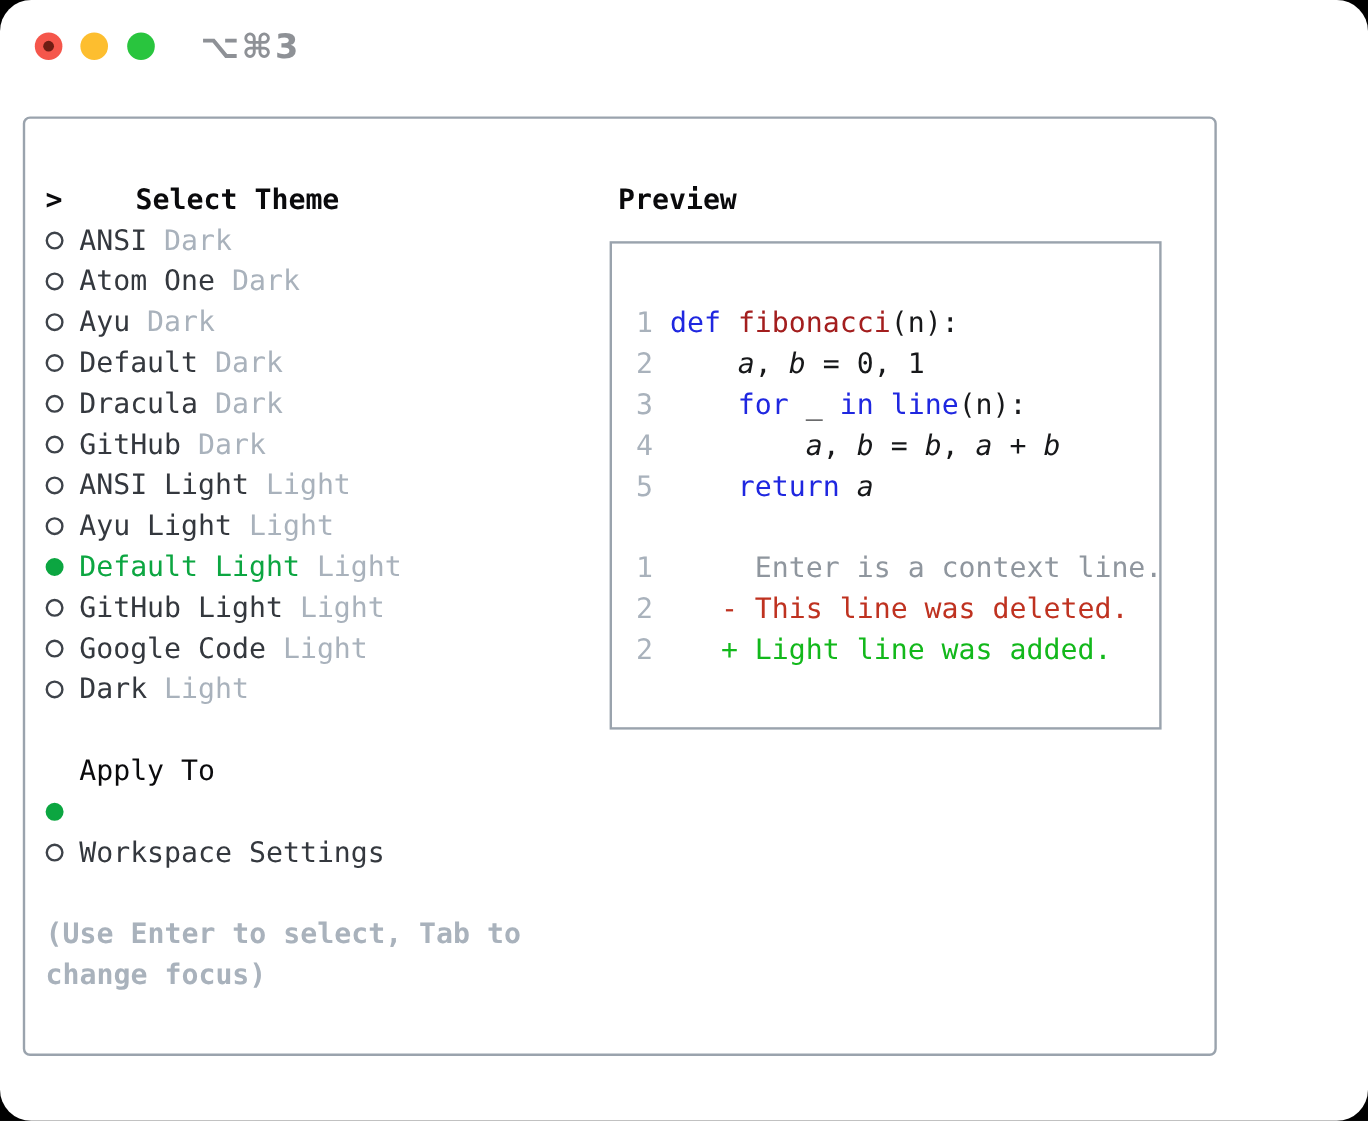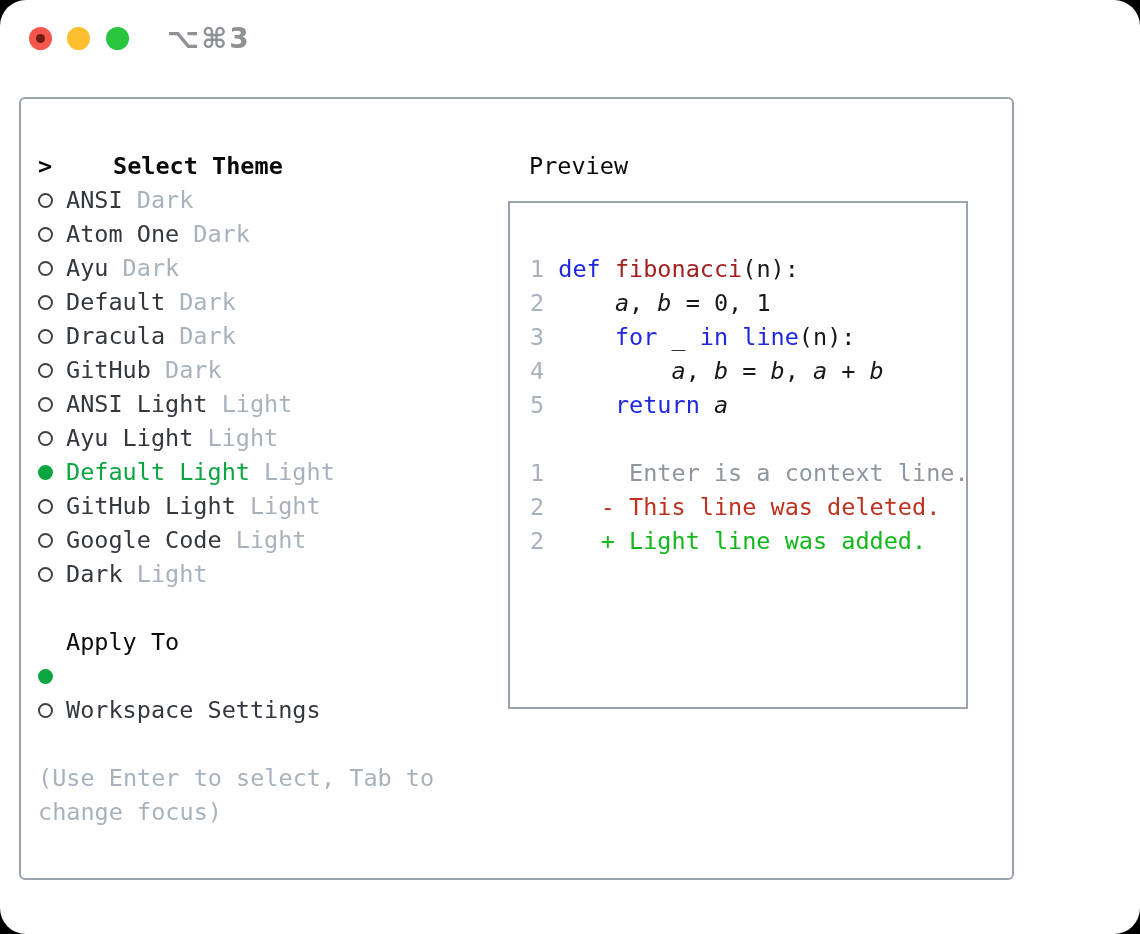--- a/index.html
+++ b/index.html
@@ -63,28 +63,29 @@
   }
   .heading{font-weight:bold;color:var(--heading-black);margin-left:47px;}
   .subheading{color:var(--heading-black);}
   .iname{color:var(--text-dark);}
   .variant{color:var(--muted-gray);margin-left:1ch;}
   .row.selected .iname{color:var(--accent-green);}
   .row.selected .radio{background:var(--accent-green);border-color:var(--accent-green);}
   .help{
     margin-top:0;color:var(--muted-gray);width:29.2ch;
     white-space:normal;
+    font-weight:bold;
   }
   
   .preview-header{
-    position:absolute;left:508px;top:50px;
-    font-weight:normal;color:var(--heading-black);
+    position:absolute;left:494px;top:50px;
+    font-weight:bold;color:var(--heading-black);
   }
   .preview-box{
-    position:absolute;left:487px;top:102px;width:460px;height:508px;
+    position:absolute;left:487px;top:102px;width:460px;height:407px;
     border:2px solid var(--border-gray);
     padding:49px 0 0 20px;overflow:hidden;
   }
   .code-line{display:block;height:34px;white-space:pre;}
   .ln{color:var(--muted-gray);}
   .tok-pl{color:var(--code-black);}
   .tok-kw{color:var(--keyword-blue);}
   .tok-fn{color:var(--function-red);}
   .tok-var{color:var(--code-black);font-style:italic;}
   .tok-ctx{color:var(--context-gray);}

